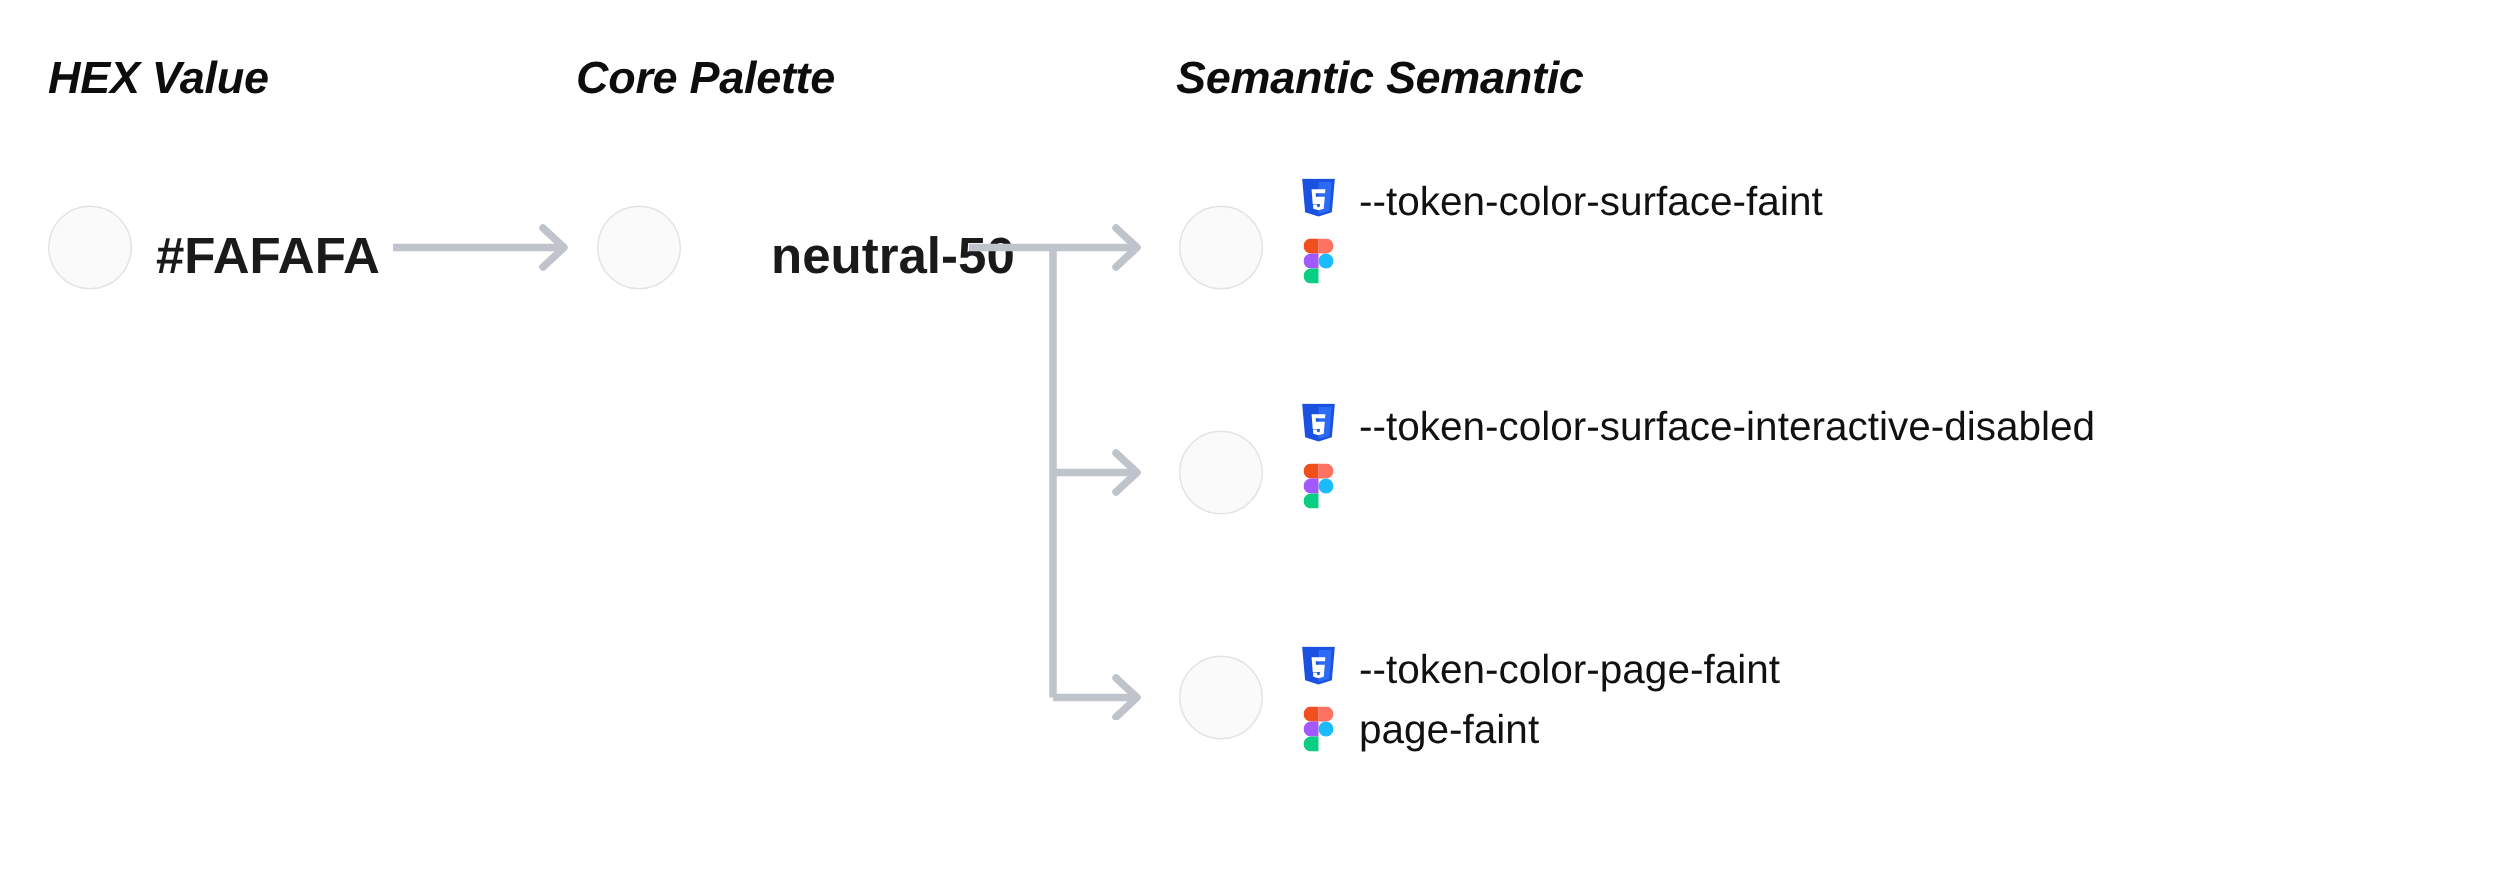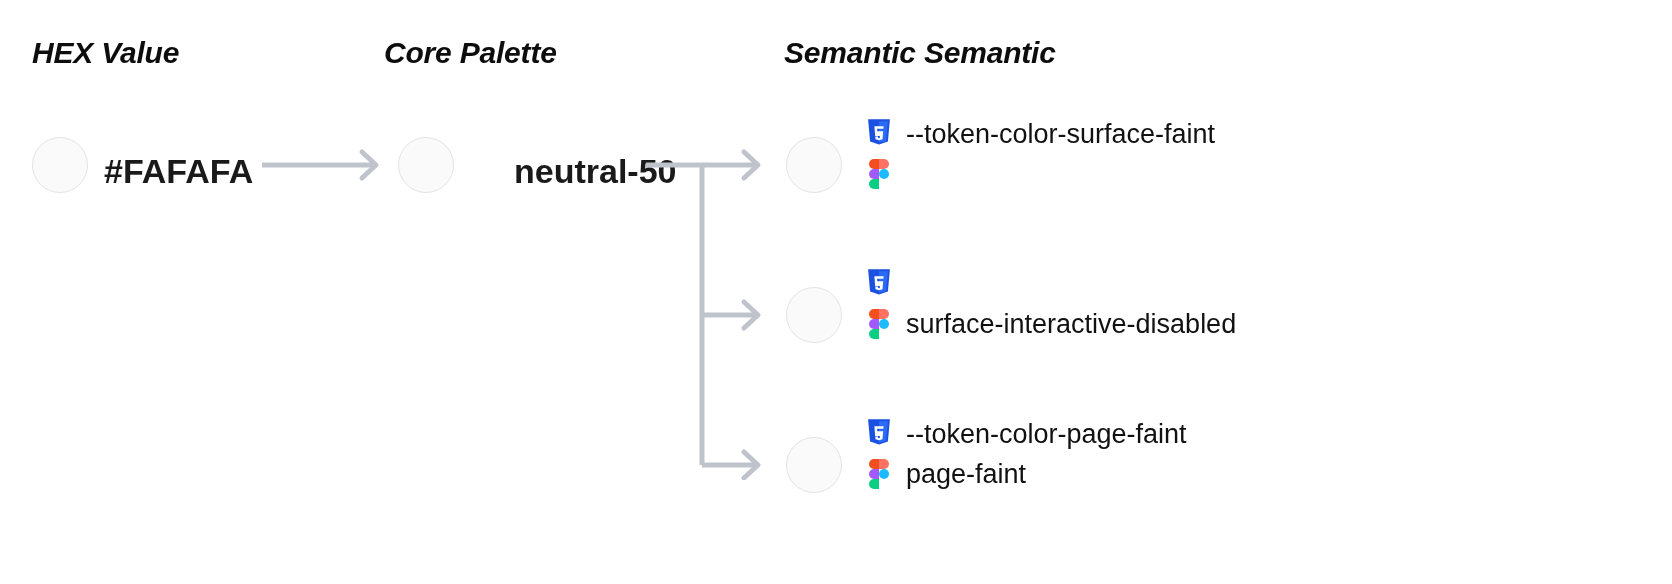--- a/index.html
+++ b/index.html
@@ -84,21 +84,21 @@
   .token-row {
     position: absolute;
     left: 866px;
     display: flex;
     flex-direction: column;
     gap: 4px;
     text-align: right;
   }
   #token-row-0 { top: 116px; }
   #token-row-1 { top: 266px; }
-  #token-row-2 { top: 416px; }
+  #token-row-2 { top: 428px; }
 
   .token-line {
     display: flex;
     align-items: center;
     gap: 14px;
     height: 36px;
   }
 
   .token-text {
     font-size: 27px;
@@ -199,32 +199,32 @@
 
   <div id="token-row-1" class="token-row">
     <div class="token-line">
       <span class="icon-box">
         <svg viewBox="0 0 124 141" xmlns="http://www.w3.org/2000/svg">
           <path fill="#1A51E0" d="M10 0h104l-9.5 106L62 120 19.5 106z"></path>
           <path fill="#2C6BF5" d="M62 10v102l34-9.5L104 10z"></path>
           <path fill="#FFFFFF" d="M40 33h44l-1.2 13H53l1 11h28l-3.4 38L62 100l-16.6-5-1.1-13h13l0.6 7 4.1 1.2 4.1-1.2 0.8-9H43.6z"></path>
         </svg>
       </span>
+      <span class="token-text">--token-color-surface-interactive-disabled</span>
     </div>
     <div class="token-line">
       <span class="figma-box">
         <svg viewBox="0 0 38 57" xmlns="http://www.w3.org/2000/svg">
           <path fill="#F24E1E" d="M9.5 0A9.5 9.5 0 0 0 9.5 19H19V0z"></path>
           <path fill="#FF7262" d="M19 0h9.5a9.5 9.5 0 0 1 0 19H19z"></path>
           <path fill="#A259FF" d="M9.5 19A9.5 9.5 0 0 0 9.5 38H19V19z"></path>
           <path fill="#1ABCFE" d="M28.5 19a9.5 9.5 0 1 1 0 19 9.5 9.5 0 0 1 0-19z"></path>
           <path fill="#0ACF83" d="M9.5 38A9.5 9.5 0 0 0 9.5 57H19V38z"></path>
         </svg>
       </span>
-      <span class="token-text">surface-interactive-disabled</span>
     </div>
   </div>
 
   <div id="token-row-2" class="token-row">
     <div class="token-line">
       <span class="icon-box">
         <svg viewBox="0 0 124 141" xmlns="http://www.w3.org/2000/svg">
           <path fill="#1A51E0" d="M10 0h104l-9.5 106L62 120 19.5 106z"></path>
           <path fill="#2C6BF5" d="M62 10v102l34-9.5L104 10z"></path>
           <path fill="#FFFFFF" d="M40 33h44l-1.2 13H53l1 11h28l-3.4 38L62 100l-16.6-5-1.1-13h13l0.6 7 4.1 1.2 4.1-1.2 0.8-9H43.6z"></path>

